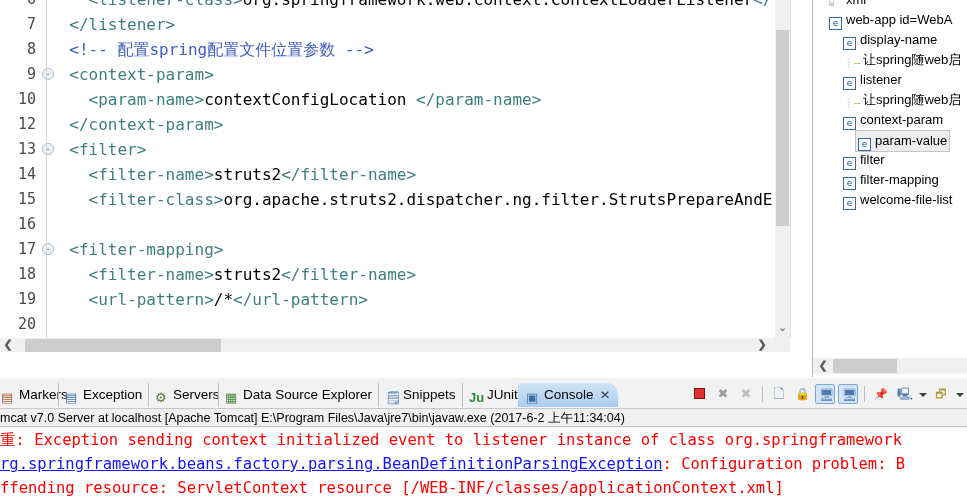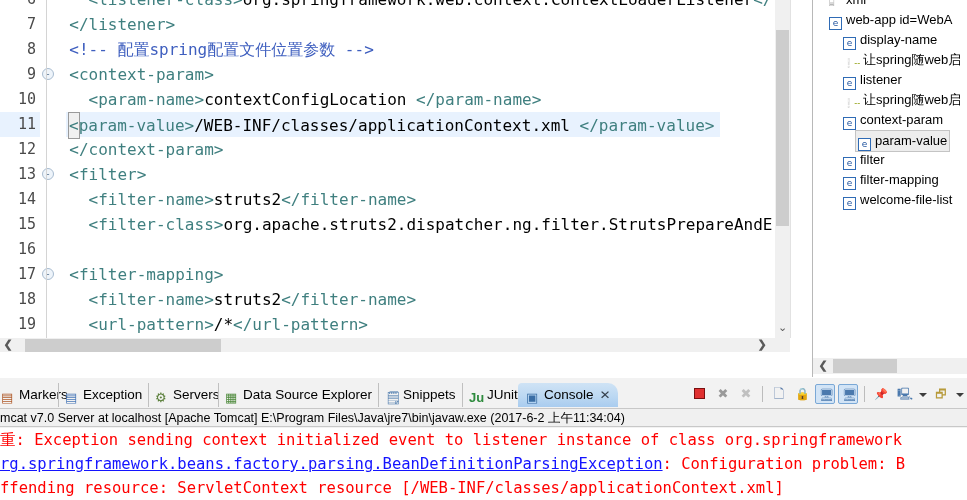--- a/index.html
+++ b/index.html
@@ -300,21 +300,20 @@
 
 <div id="root">
 
   <div id="editor-area">
     <div id="code-scroll">
         <div class="code-line" style="margin-top: -13px;"><div class="gutter-num">6</div><div class="code-text"><span class="tg">    &lt;listener-class&gt;</span><span class="tx">org.springframework.web.context.ContextLoaderListener</span><span class="tg">&lt;/</span></div></div>
         <div class="code-line"><div class="gutter-num">7</div><div class="code-text"><span class="tg">  &lt;/listener&gt;</span></div></div>
         <div class="code-line"><div class="gutter-num">8</div><div class="code-text"><span class="cm">  &lt;!-- 配置spring配置文件位置参数 --&gt;</span></div></div>
         <div class="code-line"><div class="gutter-num">9</div><div class="fold">-</div><div class="code-text"><span class="tg">  &lt;context-param&gt;</span></div></div>
         <div class="code-line"><div class="gutter-num">10</div><div class="code-text"><span class="tg">    &lt;param-name&gt;</span><span class="tx">contextConfigLocation </span><span class="tg">&lt;/param-name&gt;</span></div></div>
-        <div class="code-line highlight"><div class="gutter-num">11</div><div class="code-text" style="left: 66px;"><span class="cursor-box tg">&lt;</span><span class="tg">param-value&gt;</span><span class="tx">/WEB-INF/classes/applicationContext.xml </span><span class="tg">&lt;/param-value&gt;</span></div></div>
         <div class="code-line"><div class="gutter-num">12</div><div class="code-text"><span class="tg">  &lt;/context-param&gt;</span></div></div>
         <div class="code-line"><div class="gutter-num">13</div><div class="fold">-</div><div class="code-text"><span class="tg">  &lt;filter&gt;</span></div></div>
         <div class="code-line"><div class="gutter-num">14</div><div class="code-text"><span class="tg">    &lt;filter-name&gt;</span><span class="tx">struts2</span><span class="tg">&lt;/filter-name&gt;</span></div></div>
         <div class="code-line"><div class="gutter-num">15</div><div class="code-text"><span class="tg">    &lt;filter-class&gt;</span><span class="tx">org.apache.struts2.dispatcher.ng.filter.StrutsPrepareAndE</span></div></div>
         <div class="code-line"><div class="gutter-num">16</div></div>
         <div class="code-line"><div class="gutter-num">17</div><div class="fold">-</div><div class="code-text"><span class="tg">  &lt;filter-mapping&gt;</span></div></div>
         <div class="code-line"><div class="gutter-num">18</div><div class="code-text"><span class="tg">    &lt;filter-name&gt;</span><span class="tx">struts2</span><span class="tg">&lt;/filter-name&gt;</span></div></div>
         <div class="code-line"><div class="gutter-num">19</div><div class="code-text"><span class="tg">    &lt;url-pattern&gt;</span><span class="tx">/*</span><span class="tg">&lt;/url-pattern&gt;</span></div></div>
         <div class="code-line"><div class="gutter-num">20</div><div class="code-text"></div></div>
       </div>

